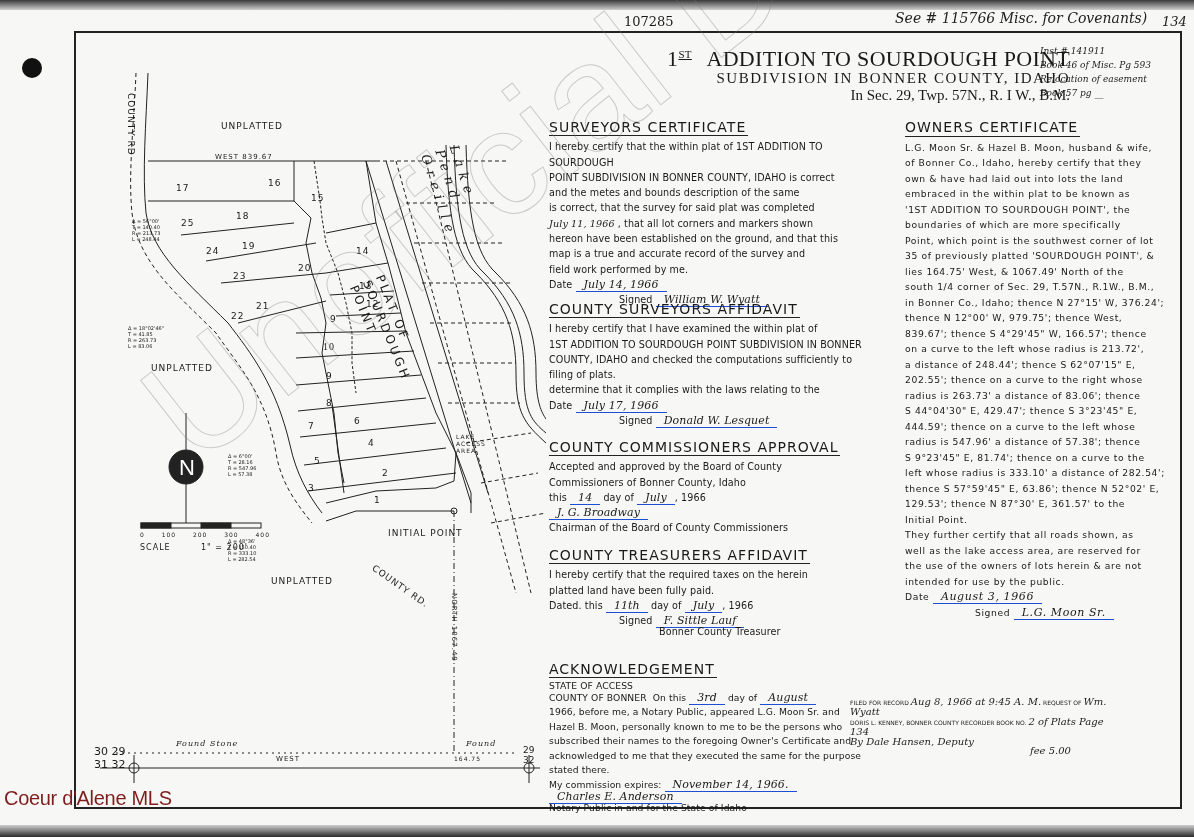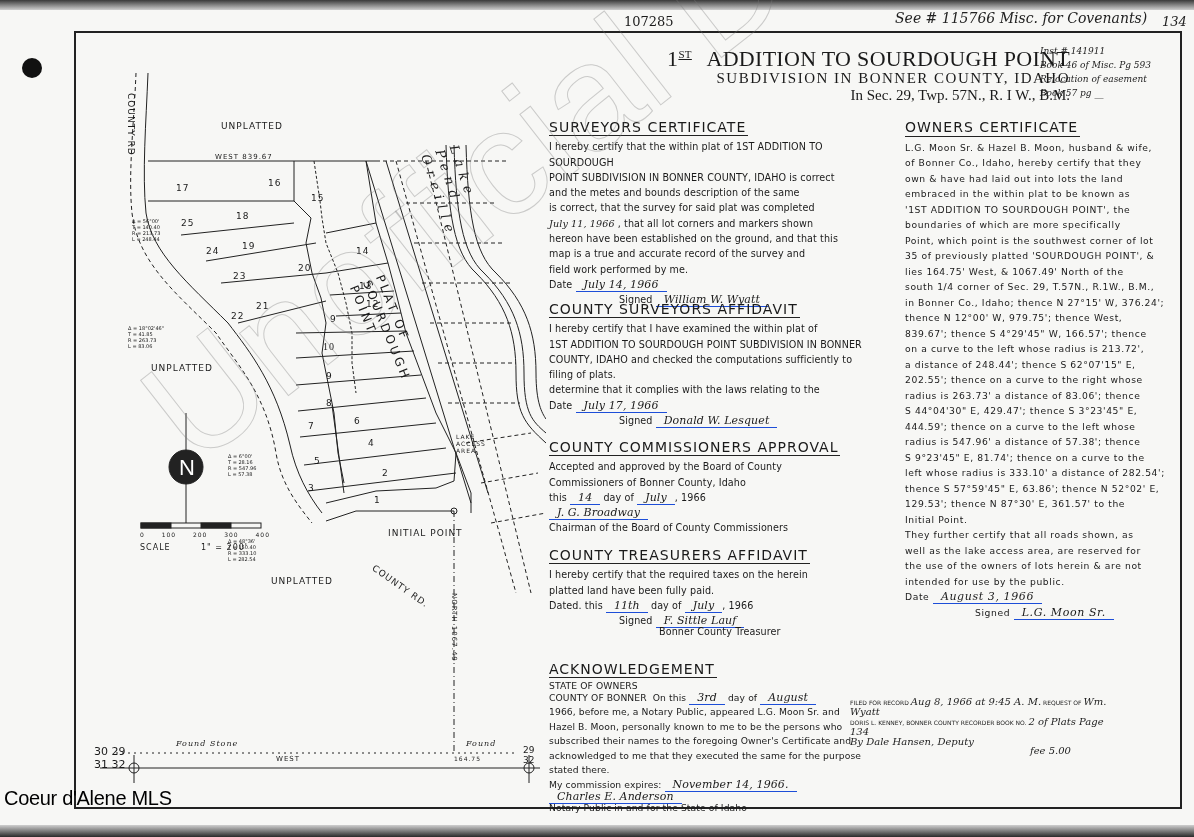--- a/index.html
+++ b/index.html
@@ -20,21 +20,21 @@
   .title .t3 { font-size:15px; margin-top:0px; }
   .sec { position:absolute; font-size:9.6px; line-height:15.3px; letter-spacing:0.1px; }
   .sec h3 { margin:0 0 3px 0; font-weight:normal; font-size:14px; letter-spacing:1px; border-bottom:1.5px solid #222; display:inline-block; padding:0 2px 0 0; }
   .sec p { margin:0; }
   .sig { font-family:"DejaVu Serif", serif; font-style:italic; font-size:11px; border-bottom:1px solid #1d4ed8; padding:0 8px; }
   .indent { padding-left:70px; }
   .map { position:absolute; left:76px; top:33px; width:470px; height:770px; }
   .label { position:absolute; font-size:9px; letter-spacing:1px; }
   .recorder { position:absolute; left:850px; top:697px; font-size:6px; line-height:9px; width:260px; }
   .recorder .hw { font-size:10px; }
-  .mls { position:absolute; left:4px; top:787px; font-family:"Liberation Sans", sans-serif; font-size:20px; color:#000000; letter-spacing:-0.3px; }
+  .mls { position:absolute; left:4px; top:787px; font-family:"Liberation Sans", sans-serif; font-size:20px; color:#7f1d1d; letter-spacing:-0.3px; }
   .watermark { position:absolute; left:110px; top:360px; font-family:"Liberation Sans", sans-serif; font-size:150px; color:transparent; -webkit-text-stroke:1px rgba(120,120,120,0.35); transform:rotate(-38deg); transform-origin:left top; white-space:nowrap; pointer-events:none; }
   .corner { position:absolute; font-size:11px; }
 </style>
 </head>
 <body>
 
 <div class="topband"></div>
 <div class="bottomband"></div>
 <div class="hole"></div>
 
@@ -304,21 +304,21 @@
       <p>well as the lake access area, are reserved for</p>
       <p>the use of the owners of lots herein &amp; are not</p>
       <p>intended for use by the public.</p>
     </div>
   <p><span>Date</span> <span class="sig">August 3, 1966</span></p>
   <p class="indent"><span>Signed</span> <span class="sig">L.G. Moon Sr.</span></p>
 </div>
 
 <div class="sec" style="left:549px;top:662px;width:330px;font-size:9.2px;line-height:14.5px;">
   <h3>ACKNOWLEDGEMENT</h3>
-  <p style="line-height:10px;">STATE OF OWNERS</p>
+  <p style="line-height:10px;">STATE OF ACCESS</p>
   <p><span>COUNTY OF BONNER</span>&nbsp; <span>On this</span> <span class="sig">3rd</span> <span>day of</span> <span class="sig">August</span></p>
   <p>1966, before me, a Notary Public, appeared L.G. Moon Sr. and</p>
   <p>Hazel B. Moon, personally known to me to be the persons who</p>
   <p>subscribed their names to the foregoing Owner's Certificate and</p>
   <p>acknowledged to me that they executed the same for the purpose</p>
   <p>stated there.</p>
   <p><span>My commission expires:</span> <span class="sig">November 14, 1966.</span></p>
   <p style="line-height:10px;"><span class="sig">Charles E. Anderson</span></p>
   <p style="line-height:11px;">Notary Public in and for the State of Idaho</p>
 </div>

